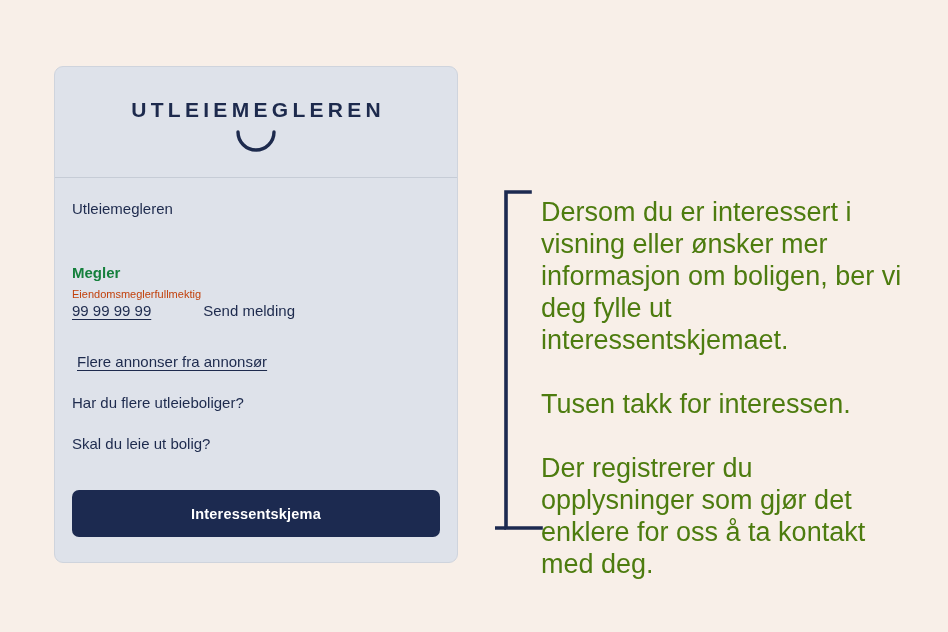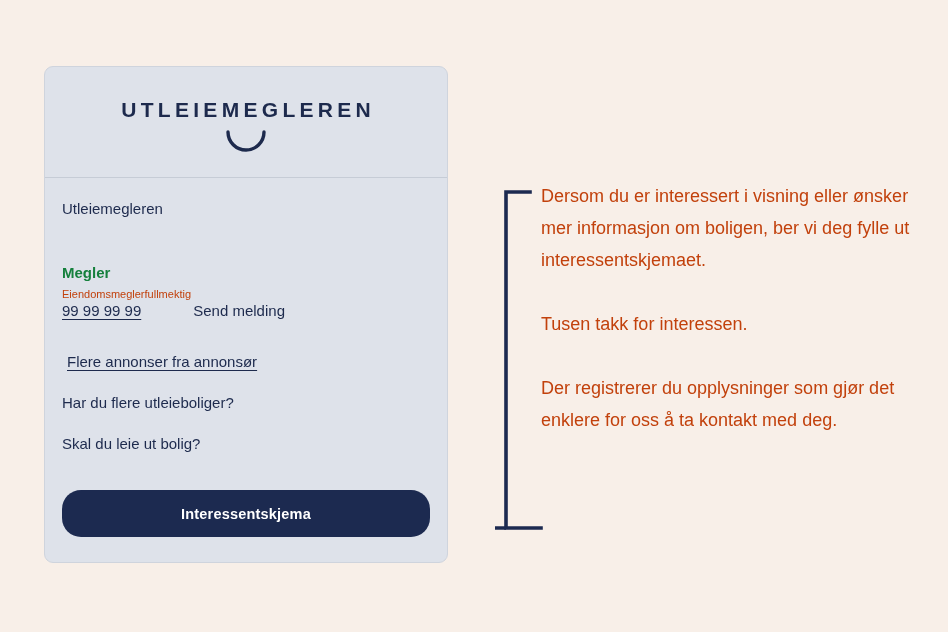--- a/index.html
+++ b/index.html
@@ -16,21 +16,21 @@
   }
   #stage {
     position: relative;
     width: 948px;
     height: 632px;
   }
 
   
   .broker-card {
     position: absolute;
-    left: 44px;
+    left: 54px;
     top: 66px;
     width: 404px;
     height: 497px;
     background: #dee2ea;
     border: 1px solid #cfd4dd;
     border-radius: 9px;
     box-sizing: border-box;
     overflow: hidden;
   }
 
@@ -134,21 +134,21 @@
   }
 
   .cta-button {
     position: absolute;
     left: 17px;
     right: 17px;
     bottom: 24px;
     height: 47px;
     background: #1c2a50;
     border: none;
-    border-radius: 19px;
+    border-radius: 7px;
     color: #ffffff;
     font-family: "Liberation Sans", sans-serif;
     font-size: 14.5px;
     font-weight: bold;
     letter-spacing: 0.2px;
     cursor: pointer;
     display: flex;
     align-items: center;
     justify-content: center;
   }
@@ -159,25 +159,25 @@
     left: 495px;
     top: 180px;
     width: 60px;
     height: 360px;
     pointer-events: none;
   }
 
   .annotation-text {
     position: absolute;
     left: 541px;
-    top: 180px;
+    top: 196px;
     width: 370px;
-    color: #c2410c;
-    font-family: "Liberation Sans", sans-serif;
-    font-size: 18px;
+    color: #4d7c0f;
+    font-family: "Liberation Sans", sans-serif;
+    font-size: 27px;
     line-height: 32px;
     font-weight: 400;
   }
   .annotation-text p {
     margin: 0 0 32px 0;
   }
   .annotation-text p:last-child {
     margin-bottom: 0;
   }
 </style>

